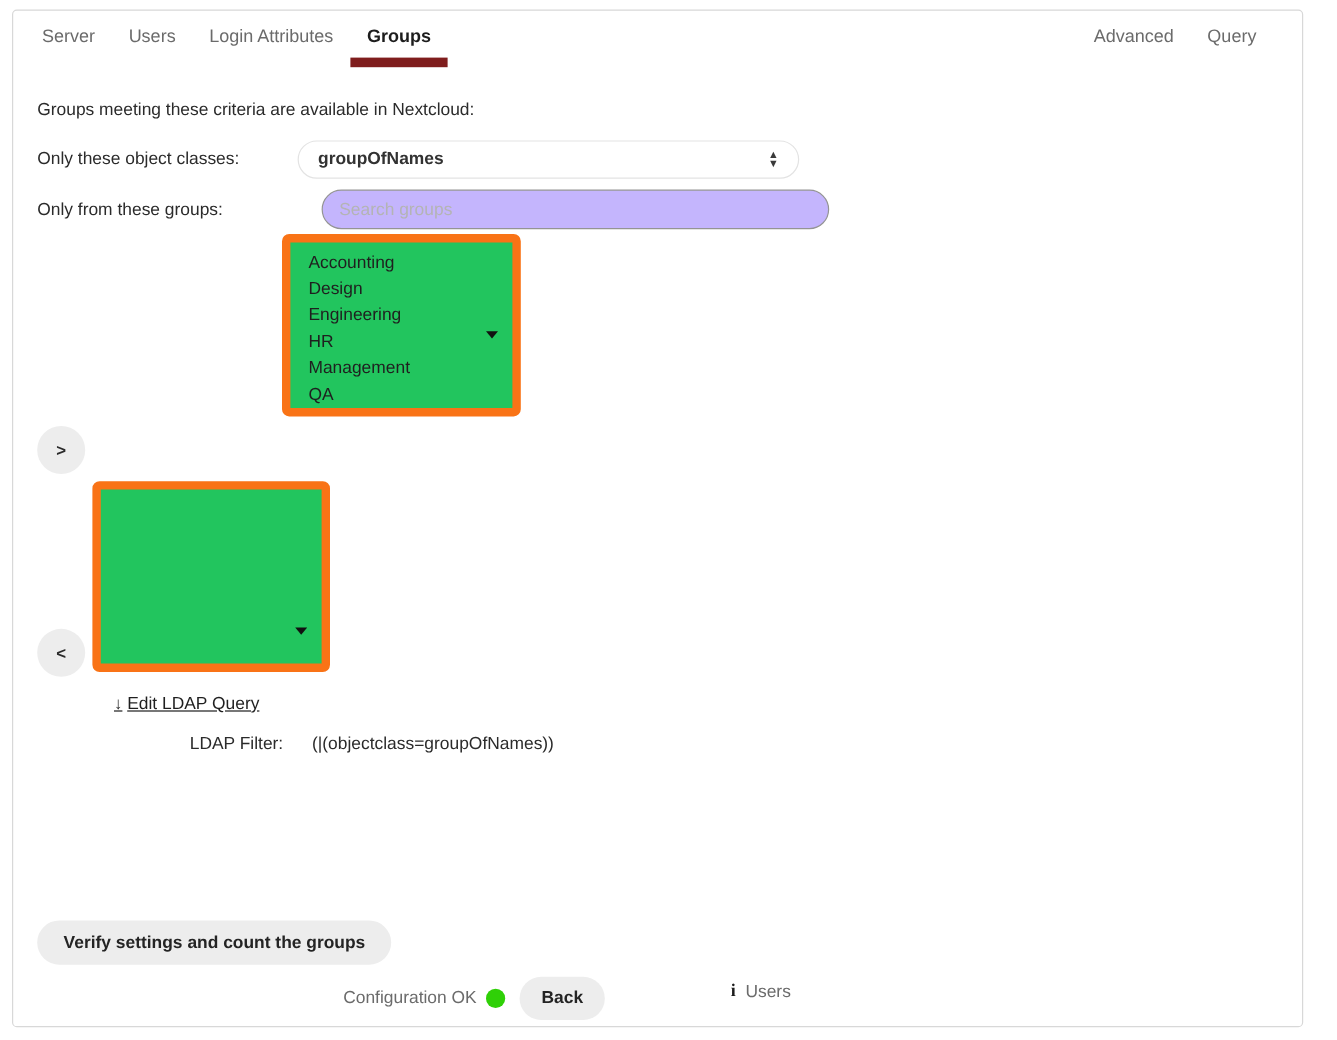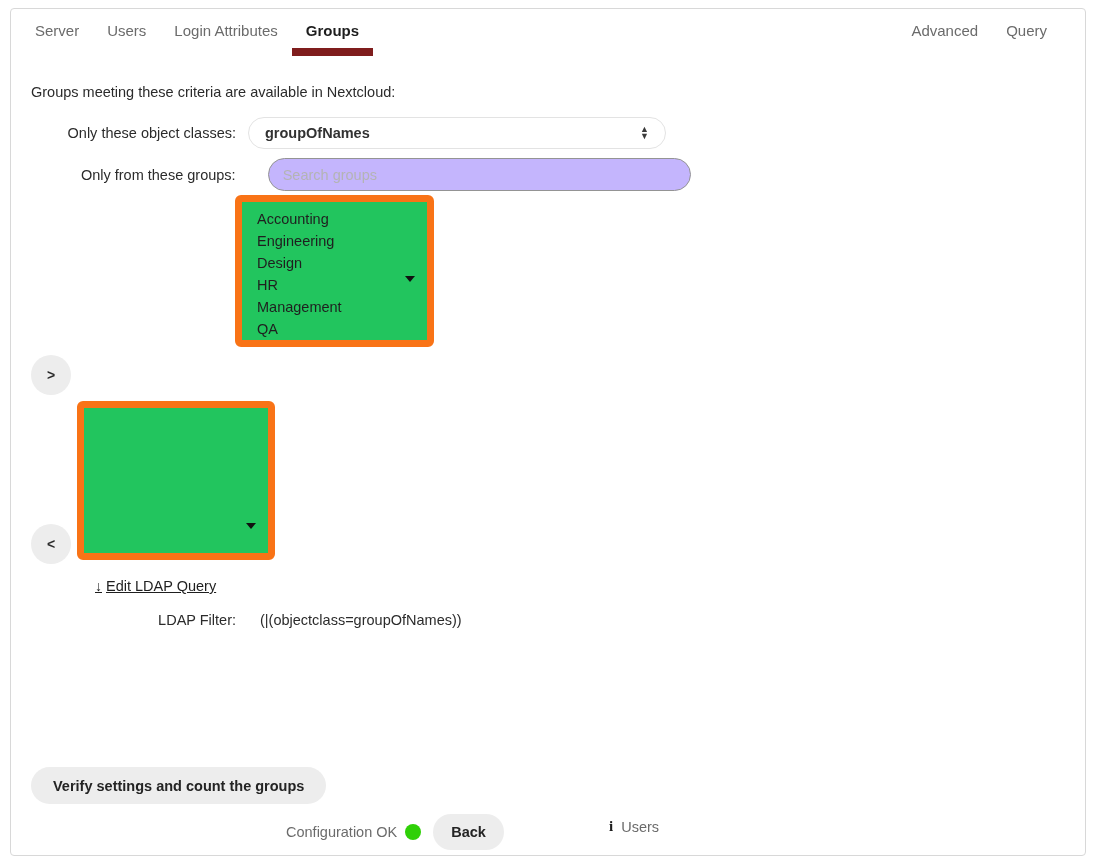--- a/index.html
+++ b/index.html
@@ -89,21 +89,20 @@
   }
 
   .field-row {
     position: absolute;
     display: flex;
     align-items: center;
   }
   .field-label {
     font-size: 14.5px;
     color: #2b2b2b;
-    text-align: right;
     white-space: nowrap;
   }
 
   
   .row-objclass { left: 20px; top: 63px; width: 640px; }
   .row-objclass .field-label { width: 205px; }
   .select-box {
     margin-left: 12px;
     width: 418px;
     height: 32px;
@@ -358,22 +357,22 @@
     </div>
 
     <div class="field-row row-search">
       <div class="field-label">Only from these groups:</div>
       <input class="search-input" type="text" placeholder="Search groups" style="">
     </div>
 
     <div class="listbox listbox-available">
       <div class="list-scroll">
         <div class="list-option">Accounting</div>
+        <div class="list-option">Design</div>
         <div class="list-option">Engineering</div>
-        <div class="list-option">Design</div>
         <div class="list-option">HR</div>
         <div class="list-option">Management</div>
         <div class="list-option">QA</div>
         <div class="list-option">Robots 0</div>
       </div>
       <div class="list-caret caret-available"></div>
     </div>
 
     <button class="move-btn move-right">&gt;</button>
     <button class="move-btn move-left">&lt;</button>

